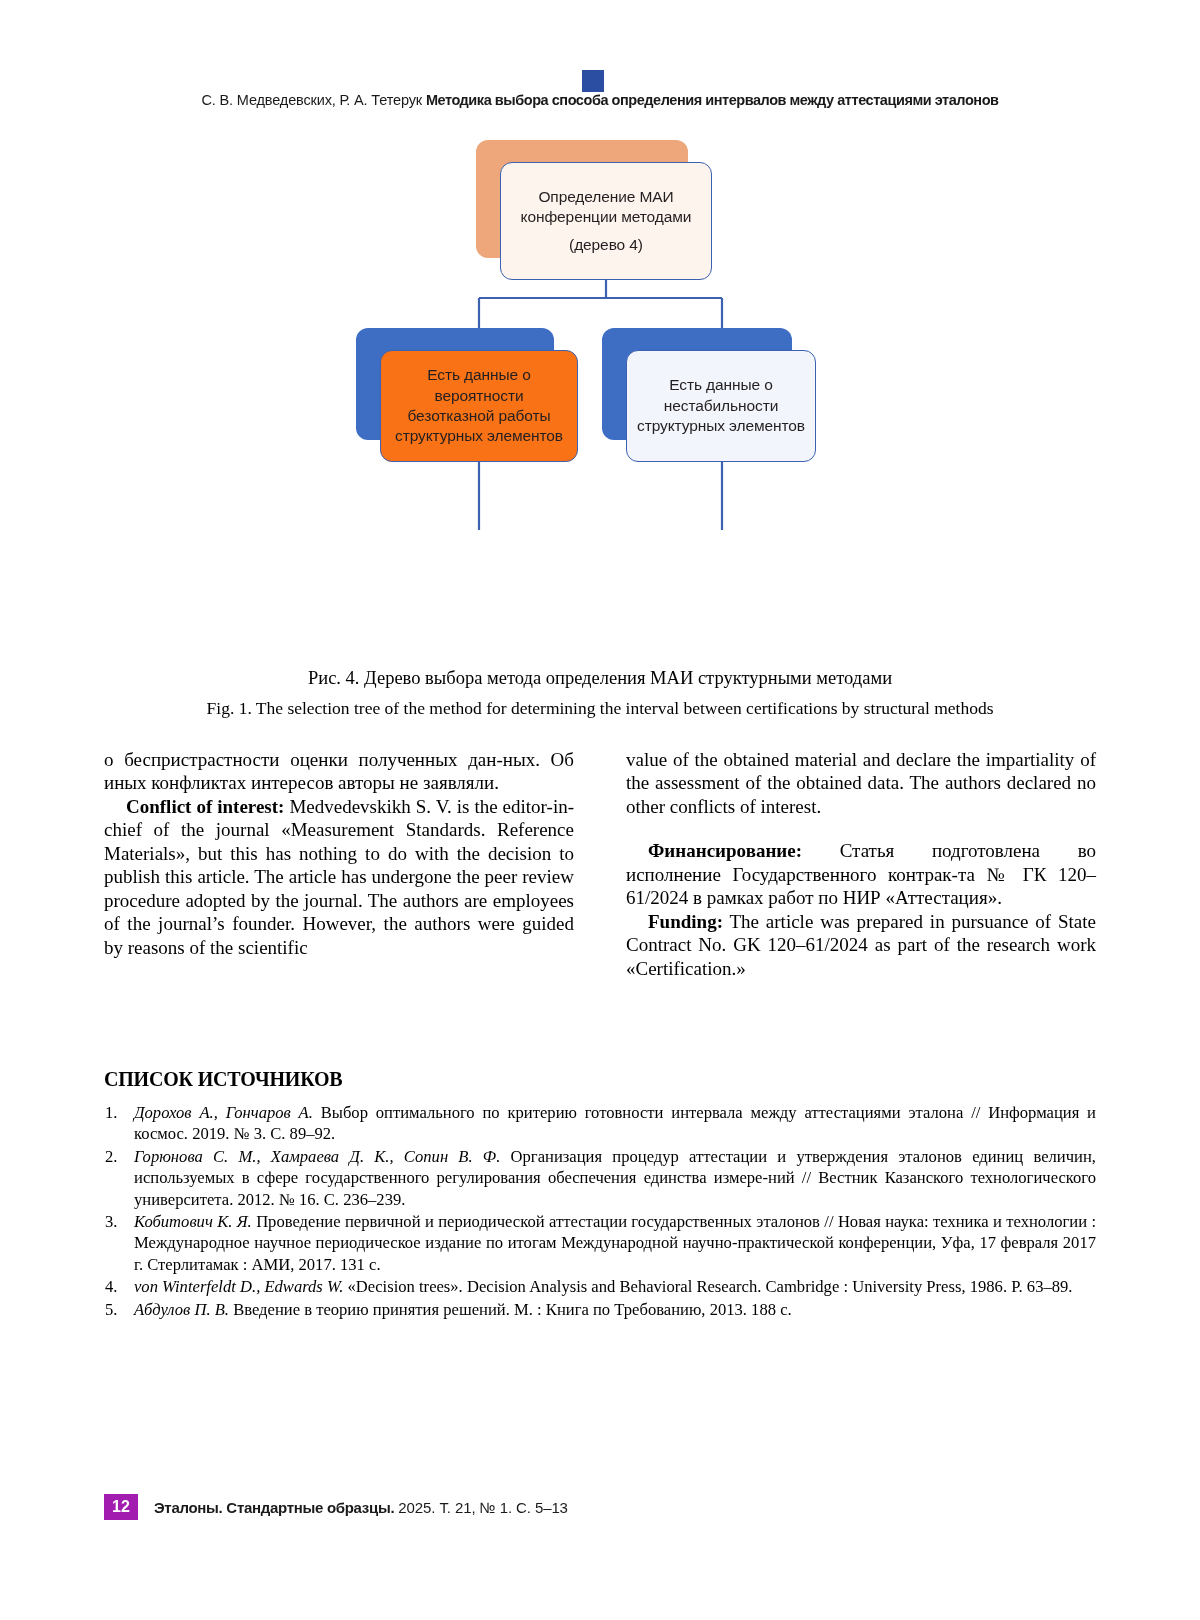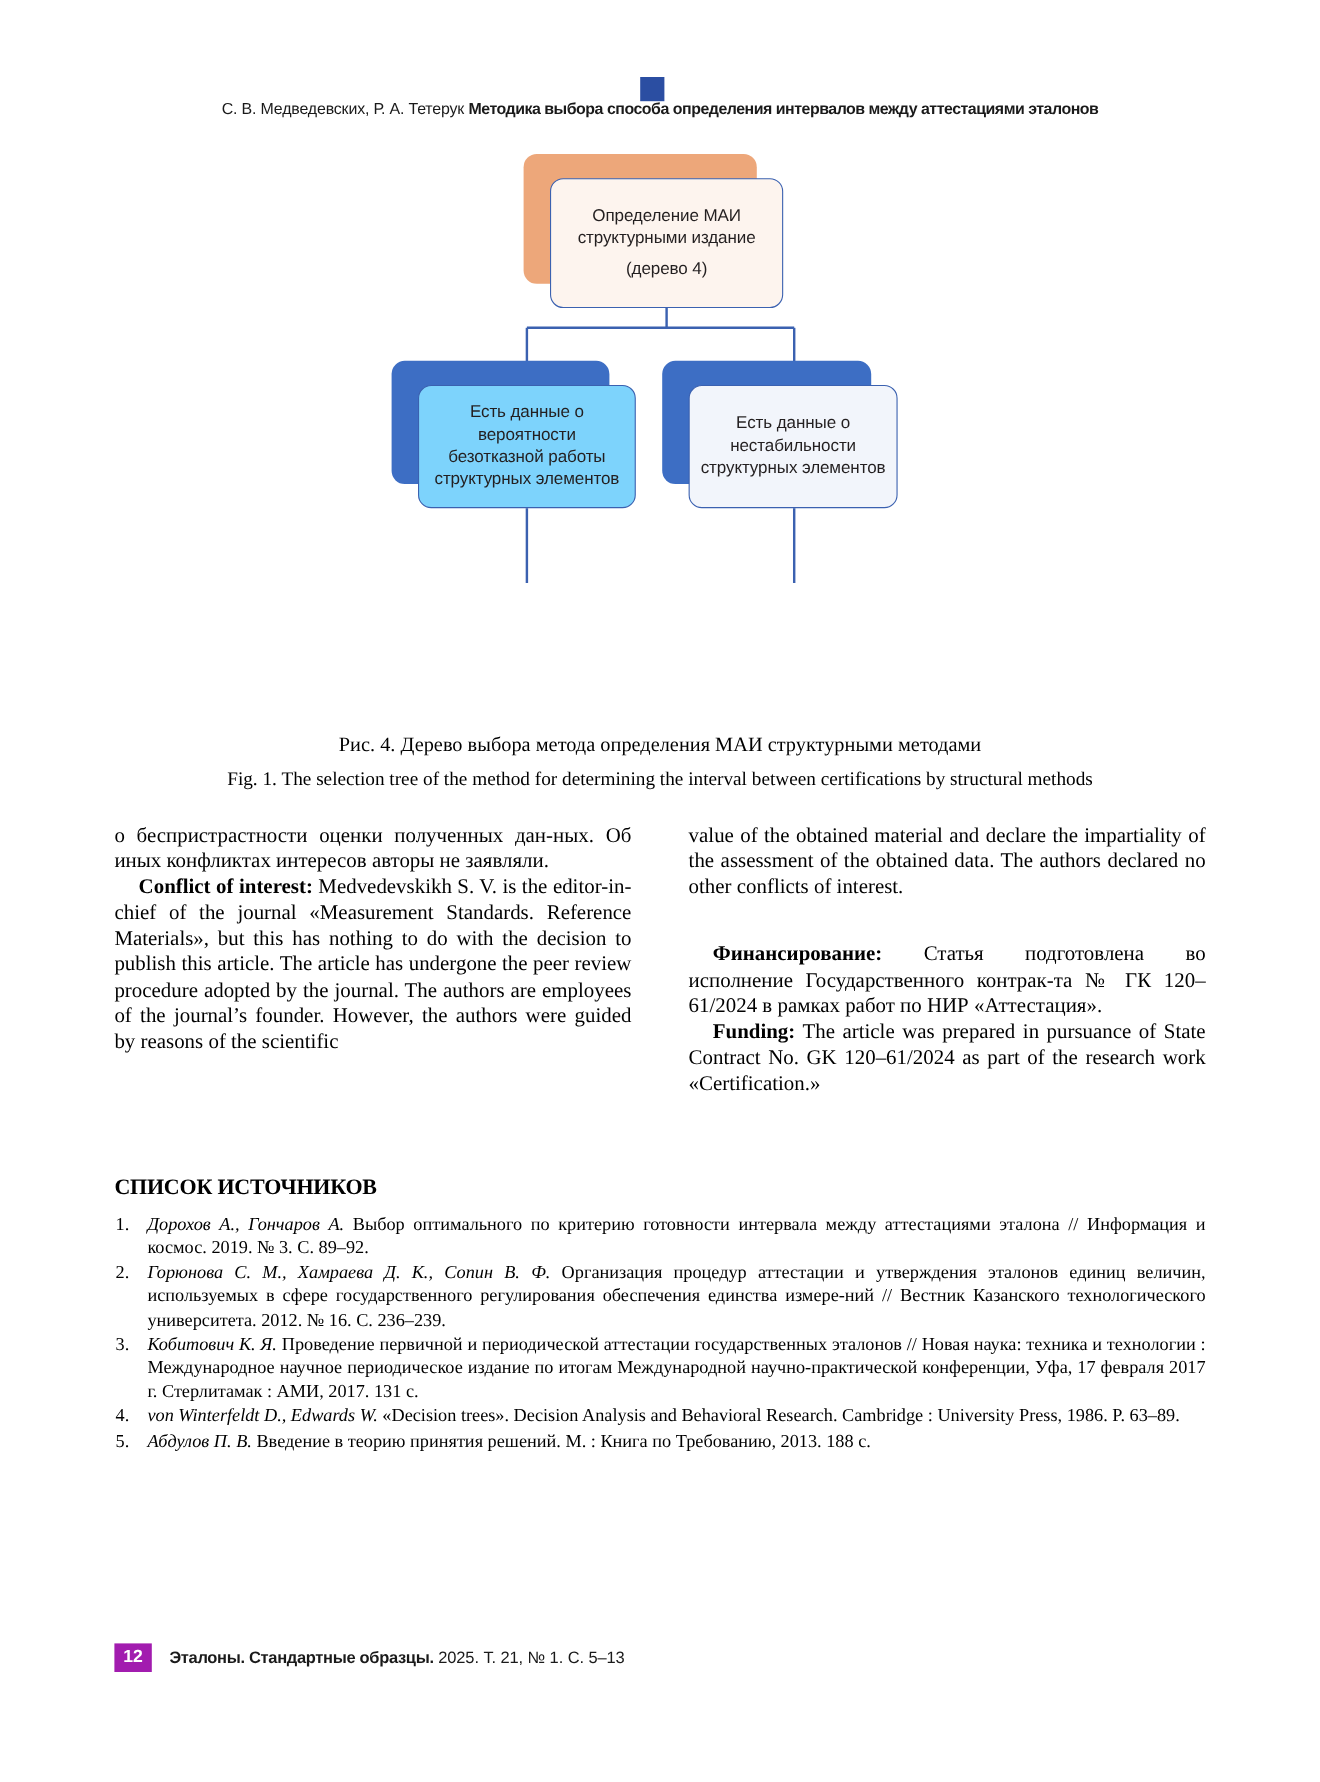--- a/index.html
+++ b/index.html
@@ -92,21 +92,21 @@
   }
   .node .label .sub { display: block; margin-top: 7px; }
 
   
   .n-root { left: 372px; top: 20px; width: 212px; height: 118px; }
   .n-root .back  { background: #eda77a; }
   .n-root .front { background: #fdf4ee; }
 
   .n-left1 { left: 252px; top: 208px; width: 198px; height: 112px; }
   .n-left1 .back  { background: #3d6ec4; }
-  .n-left1 .front { background: #7dd3fc; border-radius: 12px; }
+  .n-left1 .front { background: #f97316; border-radius: 12px; }
 
   .n-right1 { left: 498px; top: 208px; width: 190px; height: 112px; }
   .n-right1 .back  { background: #3d6ec4; }
   .n-right1 .front { background: #f2f5fb; }
 
   .n-left2 { left: 252px; top: 388px; width: 198px; height: 112px; }
   .n-left2 .back  { background: #a2ca85; }
   .n-left2 .front { background: #f4f9f1; }
 
   .n-right2 { left: 498px; top: 388px; width: 190px; height: 112px; }
@@ -143,21 +143,21 @@
   .col-right { left: 522px; }
   .col p {
     margin: 0;
     font-size: 19px;
     line-height: 1.235;
     text-align: justify;
     text-justify: inter-word;
     hyphens: manual;
   }
   .col p.indent { text-indent: 22px; }
-  .col p.gap { margin-top: 38px; }
+  .col p.gap { margin-top: 21px; }
   .col b { font-weight: 700; }
 
   
   .refs-head {
     position: absolute;
     left: 104px;
     top: 1068px;
     font-family: "Liberation Serif", serif;
     font-weight: 700;
     font-size: 20px;
@@ -242,21 +242,21 @@
       <path d="M618 178 L618 230" stroke="#3b61b0" stroke-width="2.2" fill="none"></path>
 
       <path d="M375 342 L375 410" stroke="#3b61b0" stroke-width="2.2" fill="none"></path>
       <path d="M618 342 L618 410" stroke="#3b61b0" stroke-width="2.2" fill="none"></path>
     </svg>
 
     <div class="node n-root">
       <div class="back"></div>
       <div class="front">
         <div class="label">
-          <span>Определение МАИ структурными издание</span>
+          <span>Определение МАИ конференции методами</span>
           <span class="sub">(дерево 4)</span>
         </div>
       </div>
     </div>
 
     <div class="node n-left1">
       <div class="back"></div>
       <div class="front">
         <div class="label">Есть данные о вероятности безотказной работы структурных элементов</div>
       </div>

